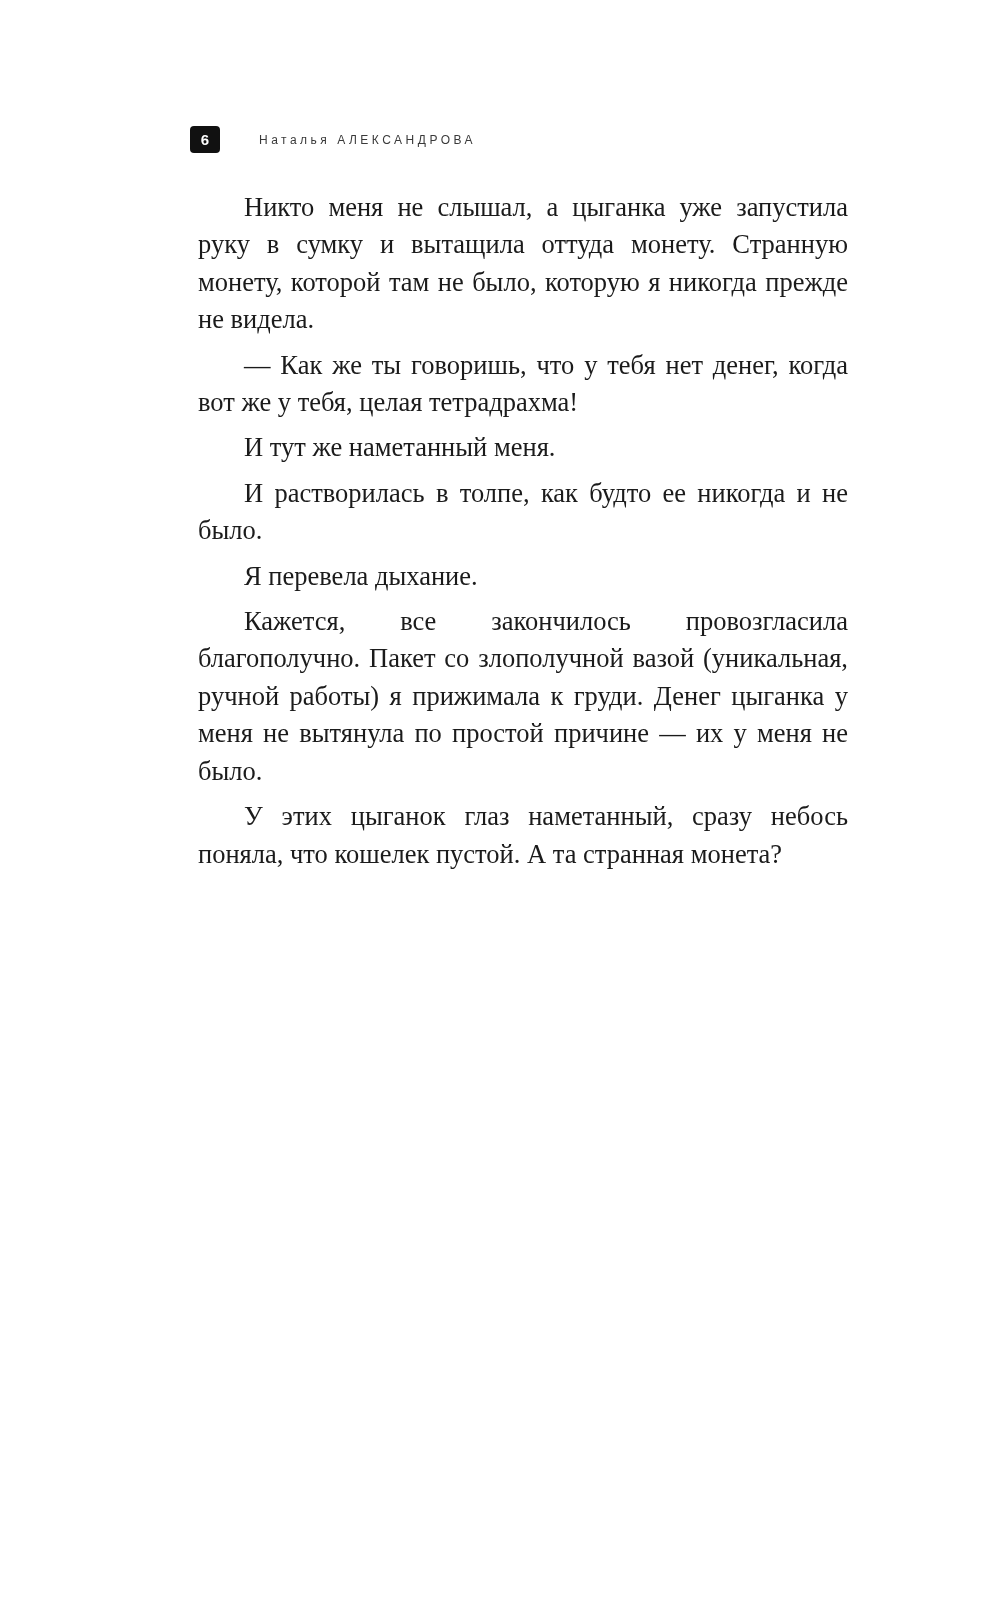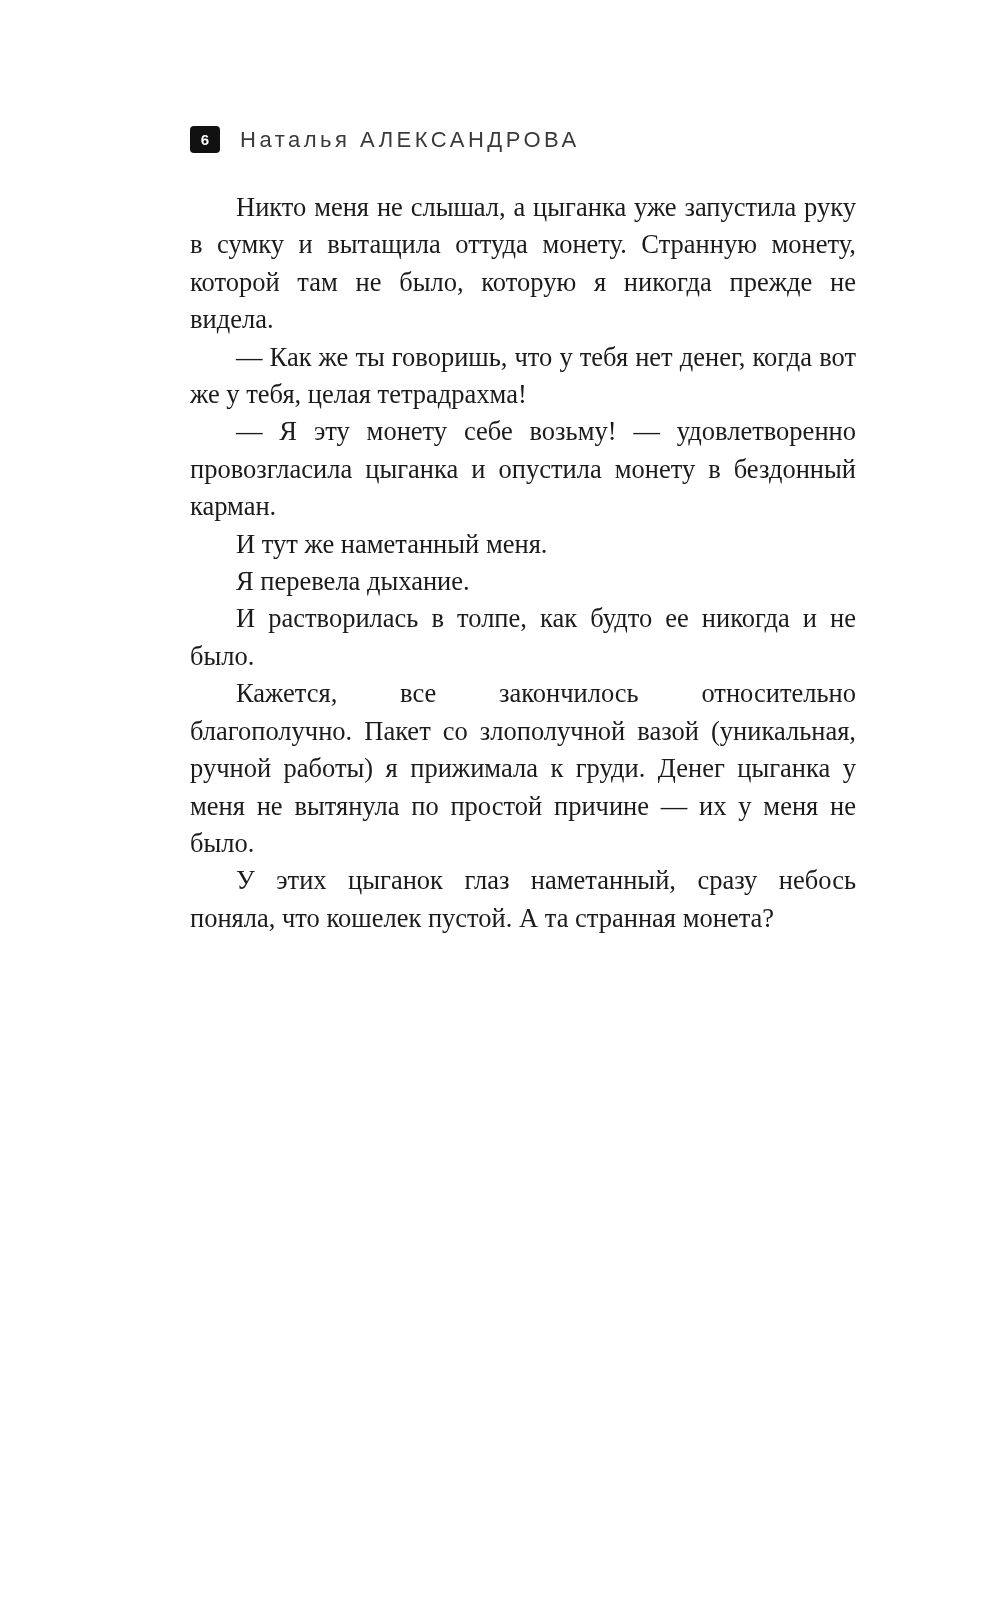--- a/index.html
+++ b/index.html
@@ -33,53 +33,53 @@
     height: 27px;
     padding: 0 6px;
     background: var(--badge-bg, #111111);
     color: var(--badge-text, #ffffff);
     font-size: 15px;
     font-weight: bold;
     border-radius: 4px;
   }
 
   .author {
-    font-size: 22px;
+    font-size: 12px;
     letter-spacing: 3.5px;
     color: #3a3a3a;
     font-weight: normal;
+    margin-left: 19px;
   }
 
   .page-text {
     font-family: "Liberation Serif", "DejaVu Serif", serif;
     font-size: 26.5px;
     line-height: 37.4px;
     color: var(--text-color, #1b1b1b);
     text-align: justify;
   }
 
   .page-text p {
     text-indent: 46px;
-    margin: 0;
+    margin: 8px;
   }
 </style>
 </head>
 <body>
 
 <div class="page" style="--page-bg: #ffffff; --text-color: #1b1b1b; --badge-bg: #111111; --badge-text: #ffffff;">
 
   <header class="page-header">
     <span class="page-number">6</span>
     <span class="author">Наталья АЛЕКСАНДРОВА</span>
   </header>
 
   <main class="page-text">
     <p>Никто меня не слышал, а цыганка уже запустила руку в сумку и вытащила оттуда монету. Странную монету, которой там не было, которую я никогда прежде не видела.</p>
     <p>— Как же ты говоришь, что у тебя нет денег, когда вот же у тебя, целая тетрадрахма!</p>
-    <p>— Я эту монету себе возьму! — удовлетворенно провозгласила цыганка и опустила монету в бездонный карман.</p>
     <p>И тут же наметанный меня.</p>
+    <p>И растворилась в толпе, как будто ее никогда и не было.</p>
     <p>Я перевела дыхание.</p>
-    <p>И растворилась в толпе, как будто ее никогда и не было.</p>
-    <p>Кажется, все закончилось относительно благополучно. Пакет со злополучной вазой (уникальная, ручной работы) я прижимала к груди. Денег цыганка у меня не вытянула по простой причине — их у меня не было.</p>
+    <p>Кажется, все закончилось провозгласила благополучно. Пакет со злополучной вазой (уникальная, ручной работы) я прижимала к груди. Денег цыганка у меня не вытянула по простой причине — их у меня не было.</p>
     <p>У этих цыганок глаз наметанный, сразу небось поняла, что кошелек пустой. А та странная монета?</p>
   </main>
 
 </div>
 
 </body></html>

